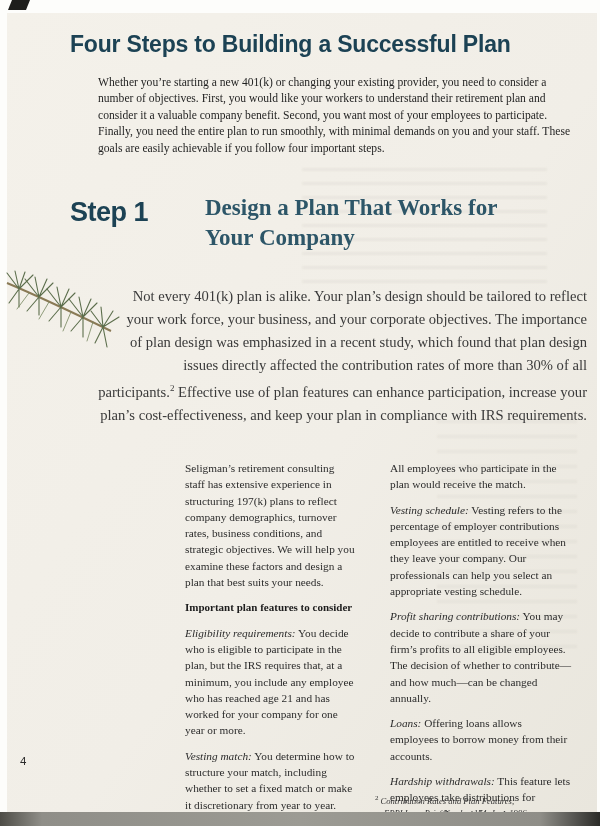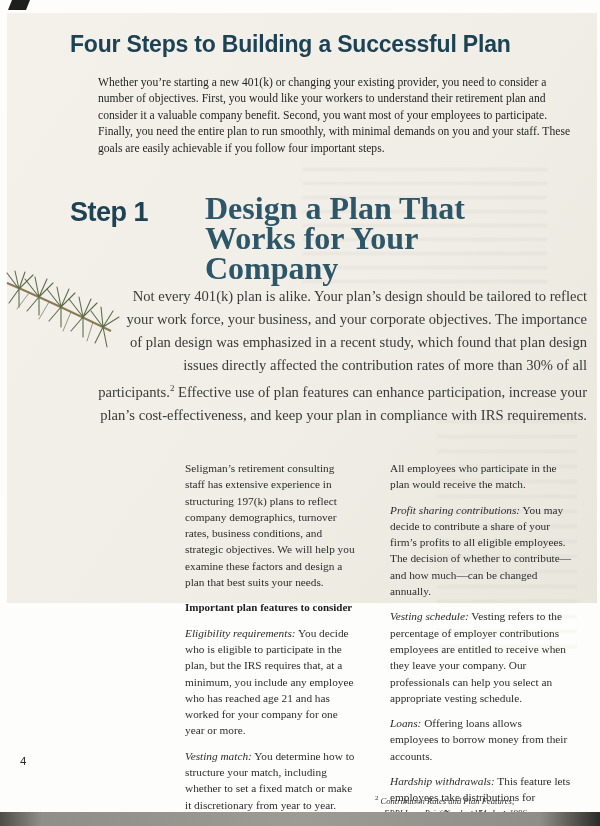--- a/index.html
+++ b/index.html
@@ -1,38 +1,38 @@
 <!DOCTYPE html>
 <html><head>
 <meta charset="utf-8">
 <style>
   * { margin:0; padding:0; box-sizing:border-box; }
   html,body { width:600px; height:826px; }
   body { background:#fdfdfb; font-family:"Liberation Serif", serif; }
   .scan { position:relative; width:600px; height:826px; background:#fdfdfb; overflow:hidden; }
   .corner-mark { position:absolute; left:10px; top:0; width:18px; height:10px; background:#1e1e1c; transform:skewX(-22deg); }
-  .page { position:absolute; left:7px; top:13px; width:590px; height:590px;
+  .page { position:absolute; left:7px; top:13px; width:590px; height:799px;
           background:linear-gradient(125deg,#f4f1ea 0%,#f1eee7 55%,#e9e6dd 100%); }
   .scan-bottom { position:absolute; left:0; bottom:0; width:600px; height:14px;
           background:linear-gradient(90deg,#4e4d47 0%,#8f8e88 7%,#9c9b94 50%,#8f8e88 90%,#2b2b28 100%); }
   .ghost { position:absolute; filter:blur(1.3px); pointer-events:none; }
   .ghost-a { left:295px; top:155px; width:245px; height:115px;
           background:repeating-linear-gradient(0deg, rgba(128,120,102,0.07) 0 3px, rgba(0,0,0,0) 3px 14px); }
   .ghost-b { left:430px; top:405px; width:140px; height:230px;
           background:repeating-linear-gradient(0deg, rgba(128,120,102,0.06) 0 3px, rgba(0,0,0,0) 3px 15px); }
   .title { position:absolute; left:63px; top:18px; width:500px;
           font-family:"Liberation Sans",sans-serif; font-weight:bold; font-size:23px;
           letter-spacing:-0.2px; color:#1c4254; }
   .intro { position:absolute; left:63px; top:62px; width:478px;
           font-size:11.6px; line-height:16.4px; color:#1f1f1f;margin-left:28px; }
   .step-label { position:absolute; left:63px; top:184px;
           font-family:"Liberation Sans",sans-serif; font-weight:bold; font-size:27px;
           letter-spacing:-0.5px; color:#1c4254; }
   .step-heading { position:absolute; left:198px; top:180px; width:302px;
-          font-size:32px; line-height:30px; color:#2d5668; }
+          font-size:23px; line-height:30px; color:#2d5668; }
   .branch { position:absolute; left:-2px; top:256px; }
   .lead { position:absolute; left:58px; top:272px; width:522px;
           font-size:14.6px; line-height:23px; color:#3a3a3a;text-align:right; }
   .branch-space { display:block; float:left; width:60px; height:70px; }
   .lead sup { font-size:9px; }
   .col { position:absolute; top:447px; font-size:11.3px; line-height:16.3px; color:#2c2c2c; }
   .col-left  { left:178px; width:172px; }
   .col-right { left:383px; width:181px; }
   .col p { margin:0 0 9px 0; }
   .features-heading { font-family:Liberation Serif, serif; font-weight:bold;
@@ -84,22 +84,22 @@
 
     <div class="col col-left">
       <p>Seligman’s retirement consulting staff has extensive experience in structuring 197(k) plans to reflect company demographics, turnover rates, business conditions, and strategic objectives. We will help you examine these factors and design a plan that best suits your needs.</p>
       <p class="features-heading">Important plan features to consider</p>
       <p><span class="ital">Eligibility requirements:</span><span> You decide who is eligible to participate in the plan, but the IRS requires that, at a minimum, you include any employee who has reached age 21 and has worked for your company for one year or more.</span></p>
       <p><span class="ital">Vesting match:</span><span> You determine how to structure your match, including whether to set a fixed match or make it discretionary from year to year.</span></p>
     </div>
 
     <div class="col col-right">
       <p>All employees who participate in the plan would receive the match.</p>
+      <p><span class="ital">Vesting schedule:</span><span> Vesting refers to the percentage of employer contributions employees are entitled to receive when they leave your company. Our professionals can help you select an appropriate vesting schedule.</span></p>
       <p><span class="ital">Profit sharing contributions:</span><span> You may decide to contribute a share of your firm’s profits to all eligible employees. The decision of whether to contribute—and how much—can be changed annually.</span></p>
-      <p><span class="ital">Vesting schedule:</span><span> Vesting refers to the percentage of employer contributions employees are entitled to receive when they leave your company. Our professionals can help you select an appropriate vesting schedule.</span></p>
       <p><span class="ital">Loans:</span><span> Offering loans allows employees to borrow money from their accounts.</span></p>
       <p><span class="ital">Hardship withdrawals:</span><span> This feature lets employees take distributions for emergency financial needs.</span></p>
     </div>
 
     <div class="page-number">4</div>
 
     <div class="footnote">
       <sup>2</sup><span class="ital">Contribution Rates and Plan Features,</span><br>
       <span class="ital">EBRI Issue Brief Number 174, June 1996.</span>
     </div>

